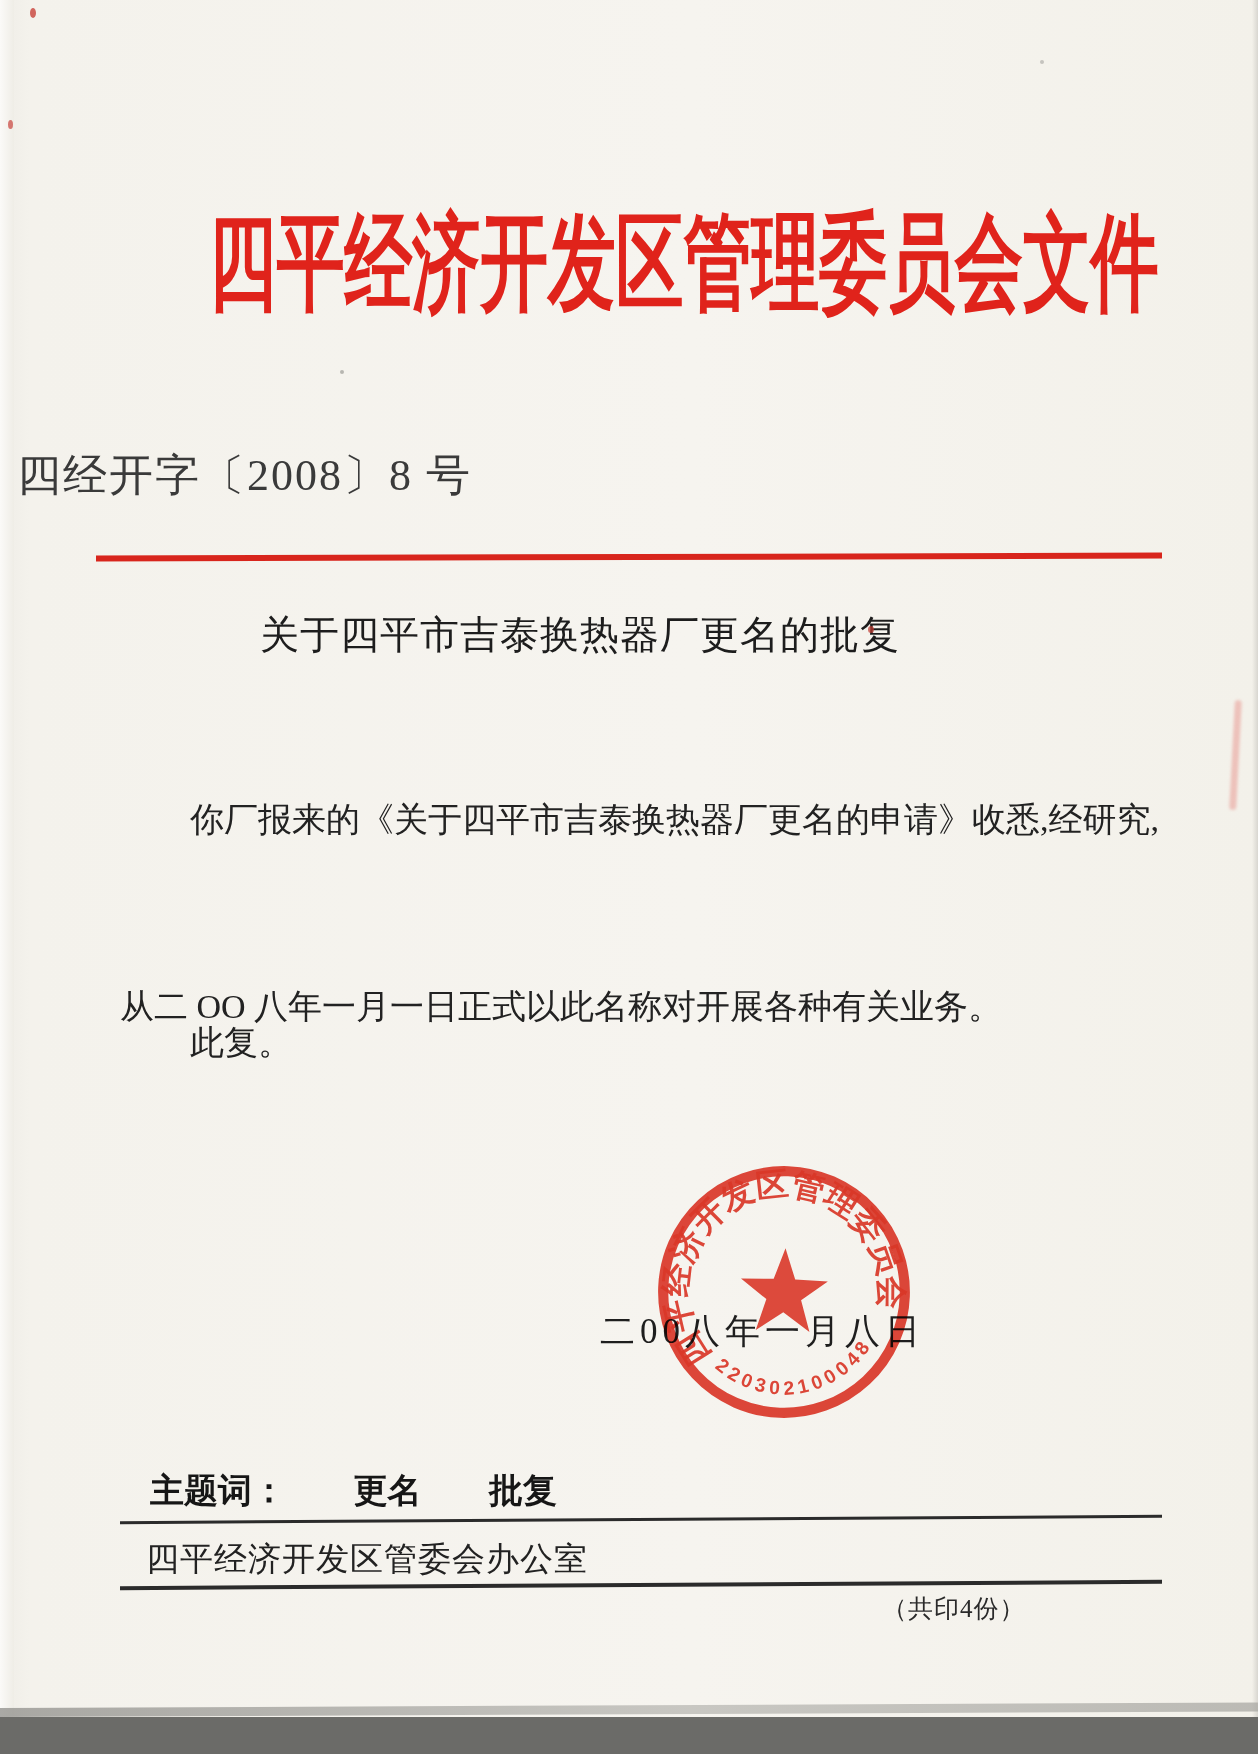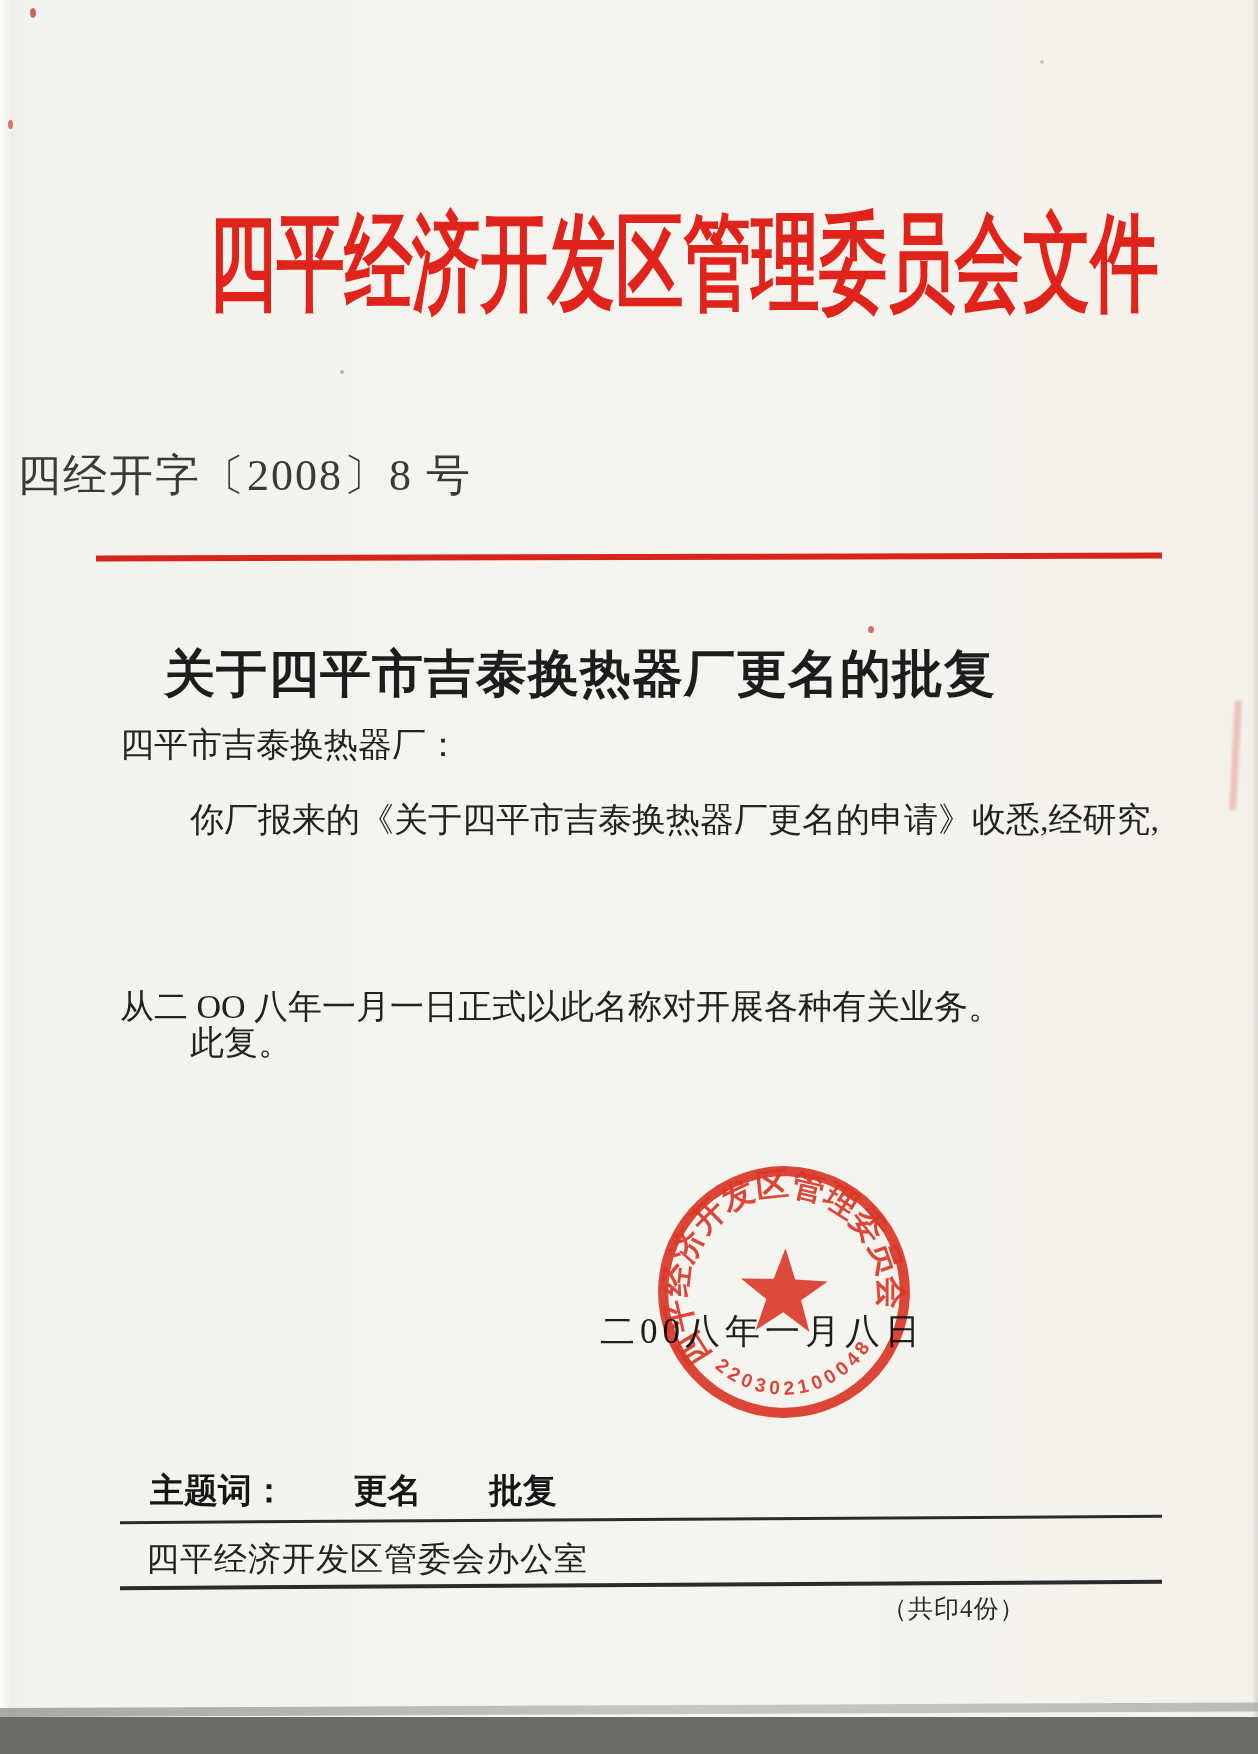--- a/index.html
+++ b/index.html
@@ -41,25 +41,25 @@
     color:#3a3a3a;
     letter-spacing:2px;
     margin-left:17px;
   }
   .red-rule{
     position:absolute;left:96px;top:554px;width:1066px;height:6px;
     background:#d8251c;
     transform:rotate(-0.15deg);
   }
   .doc-title{
-    position:absolute;left:0;top:640px;width:1160px;
+    position:absolute;left:0;top:608px;width:1160px;
     text-align:center;
     font-family:"Liberation Sans","DejaVu Sans",sans-serif;
-    font-weight:bold;
-    font-size:51px;
+    font-weight:normal;
+    font-size:39px;
     color:#1d1d1d;
     letter-spacing:1px;
   }
   .body-line{
     position:absolute;
     font-size:34px;
     color:#222;
     white-space:nowrap;
   }
   .recipient{left:120px;top:722px;}
@@ -125,21 +125,20 @@
   <div class="right-edge"></div>
 
   <div class="red-header">四平经济开发区管理委员会文件</div>
 
   <div class="doc-number">四经开字〔2008〕8 号</div>
 
   <div class="red-rule"></div>
 
   <div class="doc-title">关于四平市吉泰换热器厂更名的批复</div>
 
-  <div class="body-line recipient">四平市吉泰换热器厂：</div>
   <div class="body-line p1">你厂报来的《关于四平市吉泰换热器厂更名的申请》收悉,经研究,</div>
   <div class="body-line p3">从二 OO 八年一月一日正式以此名称对开展各种有关业务。</div>
   <div class="body-line closing">此复。</div>
 
   <div class="date-line">二00八年一月八日</div>
 
   <div class="stamp">
     <svg viewBox="0 0 260 260" xmlns="http://www.w3.org/2000/svg">
       <defs>
         <path id="arcTop" d="M 62.9,197.1 A 95,95 0 1 1 197.1,197.1" fill="none"></path>

